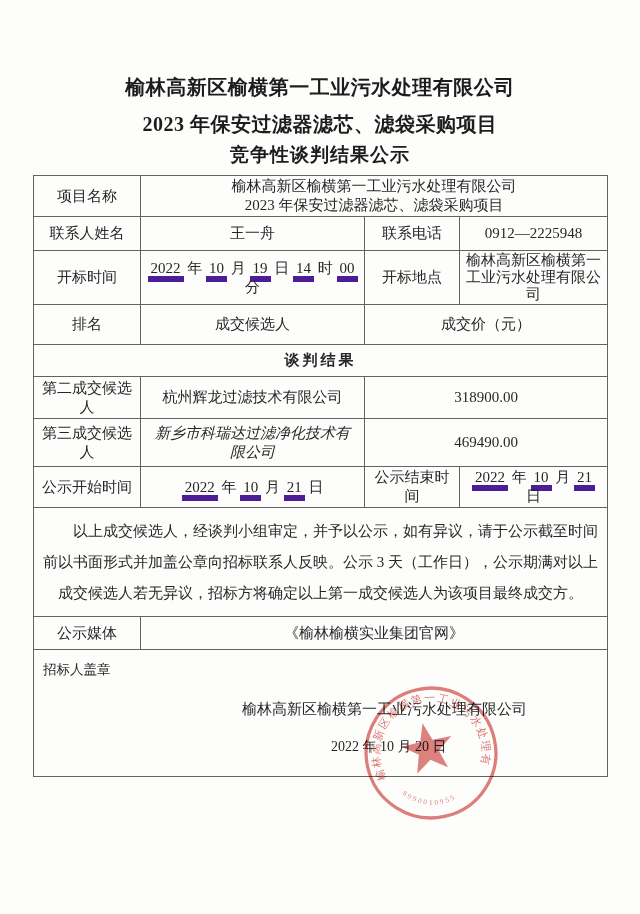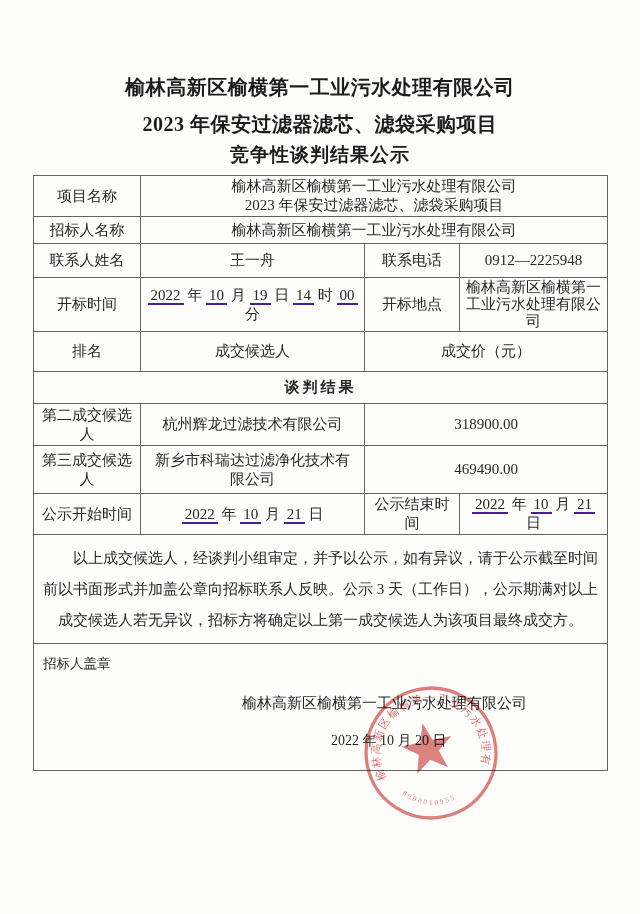--- a/index.html
+++ b/index.html
@@ -24,21 +24,21 @@
   td.lbl{text-align:left;padding-left:13px;}
   td.lblc{text-align:center;padding:1px 2px;}
   .two-line div{line-height:19px;}
   td.section-hdr{font-size:17px;font-weight:700;letter-spacing:3px;}
   td.place{font-size:13px;line-height:17px;padding:1px 3px;}
   td.notice-cell{
     text-align:justify;vertical-align:top;padding:7px 10px 0 10px;
     line-height:31px;font-size:15px;
   }
   .indent{text-indent:2em;text-align:center;}
-  span.u{border-bottom:2px solid #4c1d95;padding:0 3px;}
+  span.u{border-bottom:6px solid #4c1d95;padding:0 3px;}
   td.sig-cell{position:relative;vertical-align:top;text-align:left;padding:0;}
   .seal-label{position:absolute;top:11px;left:9px;font-size:13.5px;}
   .sig-company{position:absolute;top:50px;left:208px;font-size:15px;white-space:nowrap;}
   .sig-date{position:absolute;top:88px;left:297px;font-size:14px;white-space:nowrap;}
   .stamp{
     position:absolute;left:361px;top:683px;width:140px;height:140px;
     transform:rotate(-12deg);mix-blend-mode:multiply;opacity:0.88;
   }
 </style>
 </head>
@@ -60,24 +60,20 @@
 
     <tbody>
         <tr style="height:38px">
       <td class="lbl">项目名称</td>
       <td colspan="3" class="two-line">
         <div>榆林高新区榆横第一工业污水处理有限公司</div>
         <div>2023 年保安过滤器滤芯、滤袋采购项目</div>
       </td>
     </tr>
 
-    <tr style="height:27px">
-      <td class="lbl">招标人名称</td>
-      <td colspan="3">榆林高新区榆横第一工业污水处理有限公司</td>
-    </tr>
 
     <tr style="height:34px">
       <td class="lbl">联系人姓名</td>
       <td>王一舟</td>
       <td class="lblc">联系电话</td>
       <td>0912—2225948</td>
     </tr>
 
     <tr style="height:44px">
       <td class="lbl">开标时间</td>
@@ -98,37 +94,41 @@
 
 
     <tr style="height:42px">
       <td>第二成交候选人</td>
       <td>杭州辉龙过滤技术有限公司</td>
       <td colspan="2">318900.00</td>
     </tr>
 
     <tr style="height:48px">
       <td>第三成交候选人</td>
-      <td style="line-height:19px;padding:1px 8px;">新乡市科瑞达过滤净化技术有限公司</td>
+      <td style="line-height:19px;padding:1px 8px;font-style:italic;">新乡市科瑞达过滤净化技术有限公司</td>
       <td colspan="2">469490.00</td>
     </tr>
 
     <tr style="height:33px">
       <td class="lblc">公示开始时间</td>
       <td><span class="u">2022</span><span> 年 </span><span class="u">10</span><span> 月 </span><span class="u">21</span><span> 日</span></td>
       <td class="lblc">公示结束时间</td>
       <td><span class="u">2022</span><span> 年 </span><span class="u">10</span><span> 月 </span><span class="u">21</span><span> 日</span></td>
     </tr>
 
     <tr style="height:109px">
       <td colspan="4" class="notice-cell">
         <div class="indent">以上成交候选人，经谈判小组审定，并予以公示，如有异议，请于公示截至时间前以书面形式并加盖公章向招标联系人反映。公示 3 天（工作日），公示期满对以上成交候选人若无异议，招标方将确定以上第一成交候选人为该项目最终成交方。</div>
       </td>
     </tr>
 
+    <tr style="height:33px">
+      <td class="lblc">公示媒体</td>
+      <td colspan="3">《榆林榆横实业集团官网》</td>
+    </tr>
 
     <tr style="height:127px">
       <td colspan="4" class="sig-cell">
         <span class="seal-label">招标人盖章</span>
         <span class="sig-company">榆林高新区榆横第一工业污水处理有限公司</span>
         <span class="sig-date">2022 年 10 月 20 日</span>
       </td>
     </tr>
   </tbody>
     </table>

